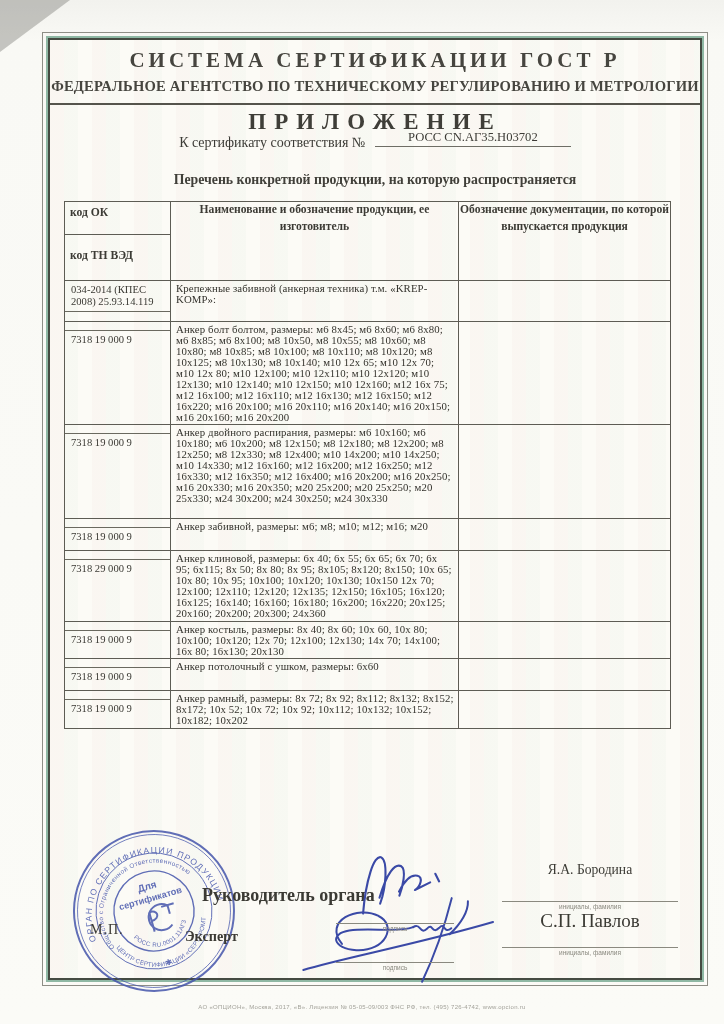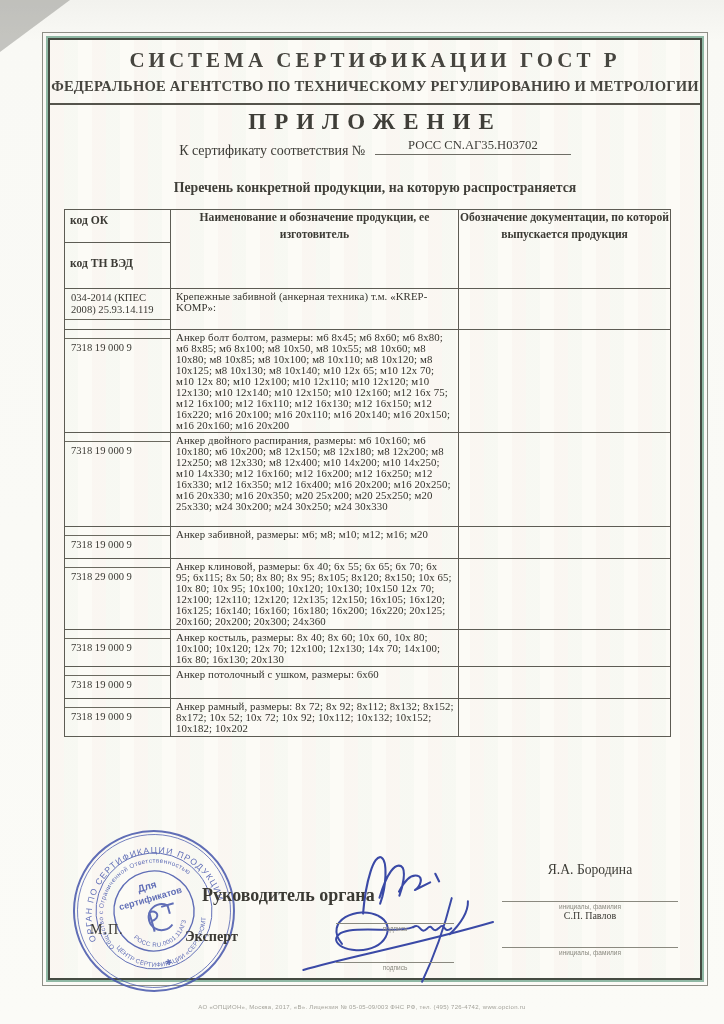--- a/index.html
+++ b/index.html
@@ -58,21 +58,21 @@
   .number-row .no-digits{
     font-family:"DejaVu Sans Mono",monospace;
     font-size:21px;letter-spacing:2.5px;color:#c5342c;font-weight:500;
   }
   .doc-title{
     text-align:center;margin-top:4px;
     font-size:23px;font-weight:bold;letter-spacing:8px;
     color:#3f3e38;
   }
   .cert-line{
-    margin-top:8px;text-align:center;font-size:14px;color:#3c3b36;
+    text-align:center;font-size:14px;color:#3c3b36;
     white-space:nowrap;
   }
   .cert-line .cert-value{
     display:inline-block;min-width:196px;
     border-bottom:1.4px solid #6e6d65;
     font-size:12.6px;text-align:center;
     position:relative;top:-6px;margin-left:6px;padding-bottom:1px;
   }
   .subtitle{
     margin-top:17px;text-align:center;
@@ -146,21 +146,21 @@
     font-family:"Liberation Sans",sans-serif;font-size:6.5px;color:#8b8a80;}
   .name-head{
     position:absolute;left:455px;top:85px;width:170px;text-align:center;
     font-size:13.6px;color:#3b3a34;
   }
   .name-line1{position:absolute;left:452px;top:124px;width:176px;border-bottom:1px solid #8a897f;}
   .name-cap1{position:absolute;left:452px;top:126px;width:176px;text-align:center;
     font-family:"Liberation Sans",sans-serif;font-size:6.5px;color:#8b8a80;}
   .name-expert{
     position:absolute;left:455px;top:133px;width:170px;text-align:center;
-    font-size:10px;color:#3b3a34;
+    font-size:19px;color:#3b3a34;
   }
   .name-line2{position:absolute;left:452px;top:170px;width:176px;border-bottom:1px solid #8a897f;}
   .name-cap2{position:absolute;left:452px;top:172px;width:176px;text-align:center;
     font-family:"Liberation Sans",sans-serif;font-size:6.5px;color:#8b8a80;}
 
   .imprint{
     position:absolute;left:0;bottom:14px;width:100%;text-align:center;
     font-family:"Liberation Sans",sans-serif;
     font-size:6px;color:#a3a29a;letter-spacing:0.3px;
   }

